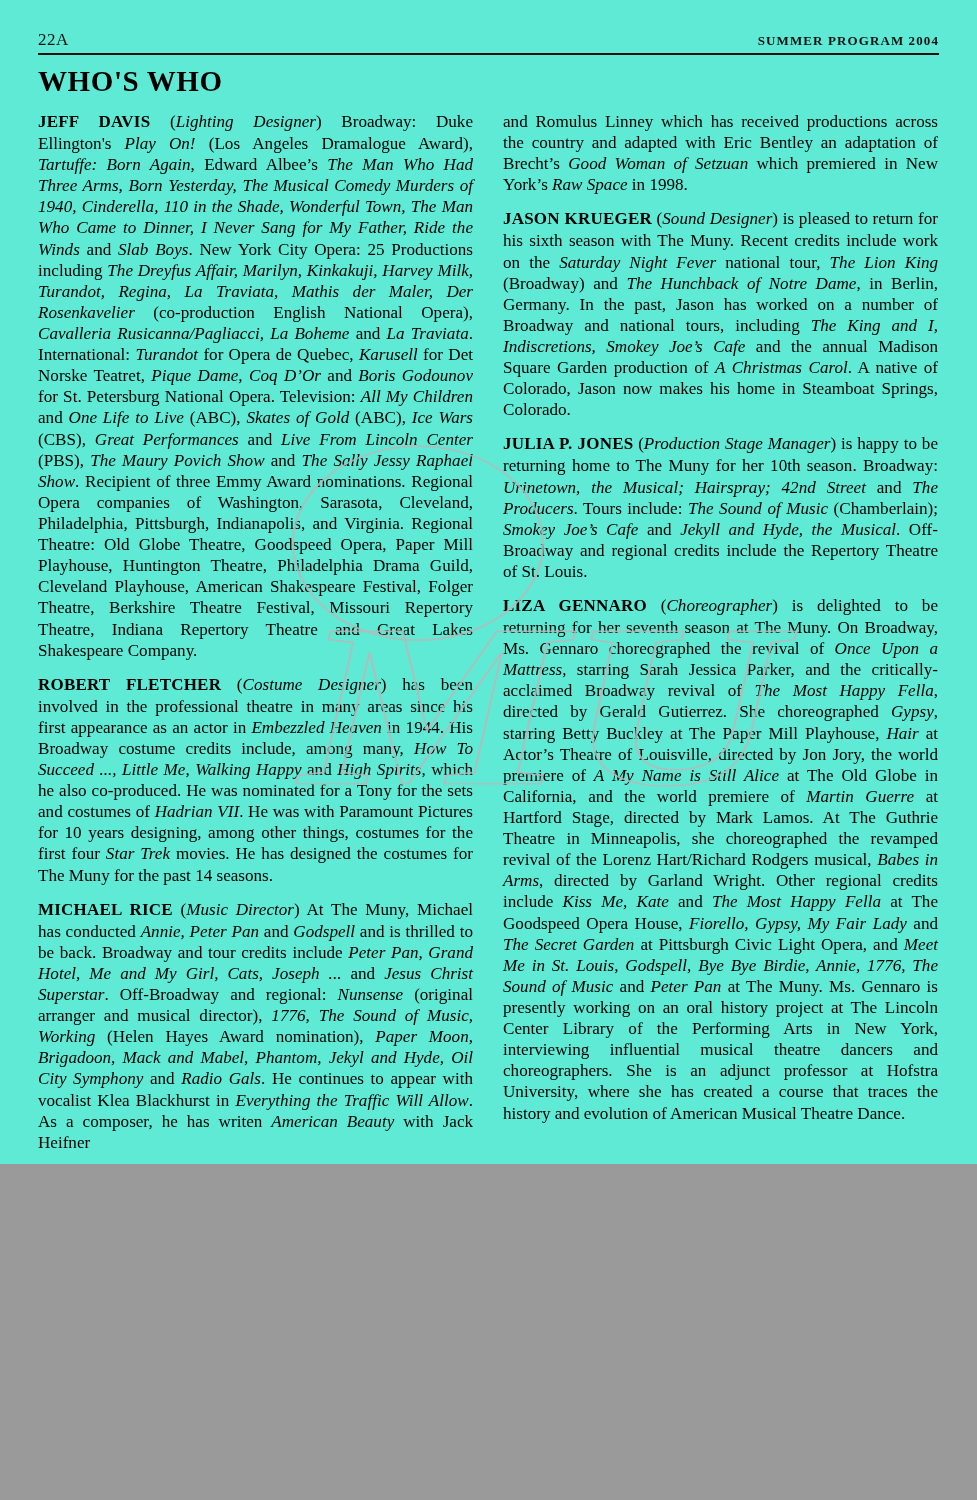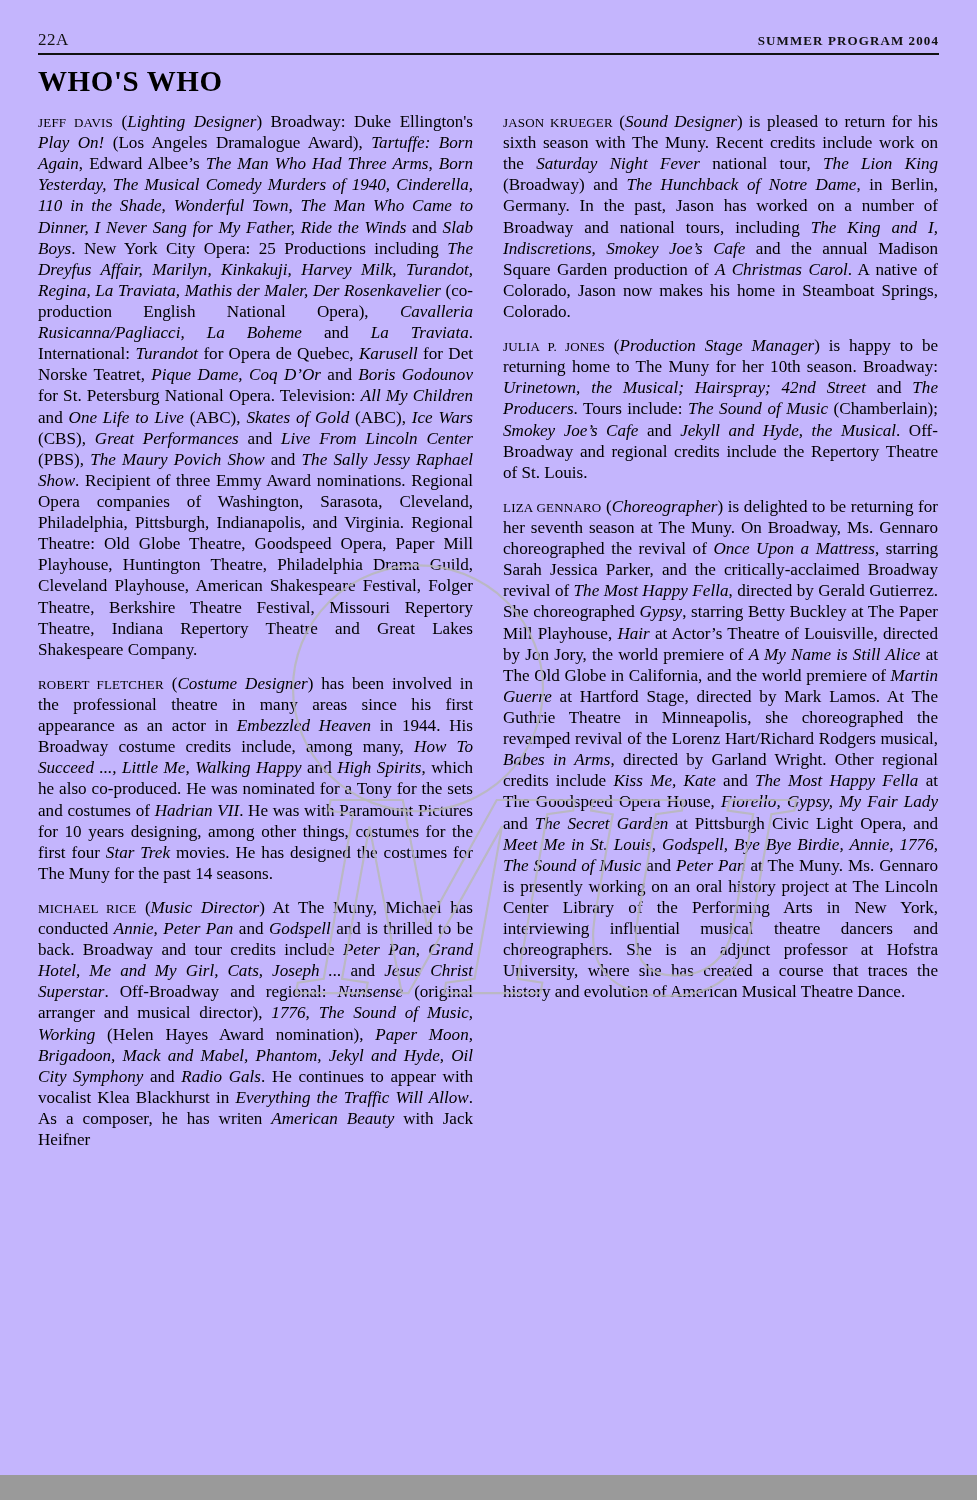--- a/index.html
+++ b/index.html
@@ -3,22 +3,22 @@
 <meta charset="utf-8">
 <style>
   html, body {
     margin: 0;
     padding: 0;
     background: #9a9a9a;
   }
   .page {
     position: relative;
     width: 977px;
-    height: 1475px;
-    background: #c4b5fd;
+    height: 1164px;
+    background: #5eead4;
     box-sizing: border-box;
     overflow: hidden;
     font-family: "Liberation Serif", serif;
   }
   .page-inner {
     position: absolute;
     left: 38px;
     top: 30px;
     right: 38px;
     bottom: 22px;
@@ -71,22 +71,22 @@
     margin: 0 0 13px 0;
     font-size: 17.1px;
     line-height: 1.235;
     text-align: justify;
     text-justify: inter-word;
     color: #000;
     hyphens: none;
   }
   p.bio:last-child { margin-bottom: 0; }
   .nm {
-    font-weight: normal;
-    font-size: 13px;
+    font-weight: bold;
+    font-size: 17px;
     letter-spacing: 0.2px;
   }
   .it { font-style: italic; }
   
   .watermark {
     position: absolute;
     left: 0; top: 0; right: 0; bottom: 0;
     pointer-events: none;
     z-index: 5;
   }
@@ -121,20 +121,21 @@
 
     <div class="section-title">WHO'S WHO</div>
 
     <div class="cols">
       <div class="col">
         <p class="bio"><span class="nm">JEFF DAVIS</span> (<span class="it">Lighting Designer</span>) Broadway: Duke Ellington's <span class="it">Play On!</span> (Los Angeles Dramalogue Award), <span class="it">Tartuffe: Born Again</span>, Edward Albee’s <span class="it">The Man Who Had Three Arms, Born Yesterday, The Musical Comedy Murders of 1940, Cinderella, 110 in the Shade, Wonderful Town, The Man Who Came to Dinner, I Never Sang for My Father, Ride the Winds</span> and <span class="it">Slab Boys</span>. New York City Opera: 25 Productions including <span class="it">The Dreyfus Affair, Marilyn, Kinkakuji, Harvey Milk, Turandot, Regina, La Traviata, Mathis der Maler, Der Rosenkavelier</span> (co-production English National Opera), <span class="it">Cavalleria Rusicanna/Pagliacci, La Boheme</span> and <span class="it">La Traviata</span>. International: <span class="it">Turandot</span> for Opera de Quebec, <span class="it">Karusell</span> for Det Norske Teatret, <span class="it">Pique Dame, Coq D’Or</span> and <span class="it">Boris Godounov</span> for St. Petersburg National Opera. Television: <span class="it">All My Children</span> and <span class="it">One Life to Live</span> (ABC), <span class="it">Skates of Gold</span> (ABC), <span class="it">Ice Wars</span> (CBS), <span class="it">Great Performances</span> and <span class="it">Live From Lincoln Center</span> (PBS), <span class="it">The Maury Povich Show</span> and <span class="it">The Sally Jessy Raphael Show</span>. Recipient of three Emmy Award nominations. Regional Opera companies of Washington, Sarasota, Cleveland, Philadelphia, Pittsburgh, Indianapolis, and Virginia. Regional Theatre: Old Globe Theatre, Goodspeed Opera, Paper Mill Playhouse, Huntington Theatre, Philadelphia Drama Guild, Cleveland Playhouse, American Shakespeare Festival, Folger Theatre, Berkshire Theatre Festival, Missouri Repertory Theatre, Indiana Repertory Theatre and Great Lakes Shakespeare Company.</p>
         <p class="bio"><span class="nm">ROBERT FLETCHER</span> (<span class="it">Costume Designer</span>) has been involved in the professional theatre in many areas since his first appearance as an actor in <span class="it">Embezzled Heaven</span> in 1944. His Broadway costume credits include, among many, <span class="it">How To Succeed ..., Little Me, Walking Happy</span> and <span class="it">High Spirits</span>, which he also co-produced. He was nominated for a Tony for the sets and costumes of <span class="it">Hadrian VII</span>. He was with Paramount Pictures for 10 years designing, among other things, costumes for the first four <span class="it">Star Trek</span> movies. He has designed the costumes for The Muny for the past 14 seasons.</p>
         <p class="bio"><span class="nm">MICHAEL RICE</span> (<span class="it">Music Director</span>) At The Muny, Michael has conducted <span class="it">Annie, Peter Pan</span> and <span class="it">Godspell</span> and is thrilled to be back. Broadway and tour credits include <span class="it">Peter Pan, Grand Hotel, Me and My Girl, Cats, Joseph ...</span> and <span class="it">Jesus Christ Superstar</span>. Off-Broadway and regional: <span class="it">Nunsense</span> (original arranger and musical director), <span class="it">1776, The Sound of Music, Working</span> (Helen Hayes Award nomination), <span class="it">Paper Moon, Brigadoon, Mack and Mabel, Phantom, Jekyl and Hyde, Oil City Symphony</span> and <span class="it">Radio Gals</span>. He continues to appear with vocalist Klea Blackhurst in <span class="it">Everything the Traffic Will Allow</span>. As a composer, he has writen <span class="it">American Beauty</span> with Jack Heifner</p>
       </div>
       <div class="col">
+        <p class="bio">and Romulus Linney which has received productions across the country and adapted with Eric Bentley an adaptation of Brecht’s <span class="it">Good Woman of Setzuan</span> which premiered in New York’s <span class="it">Raw Space</span> in 1998.</p>
         <p class="bio"><span class="nm">JASON KRUEGER</span> (<span class="it">Sound Designer</span>) is pleased to return for his sixth season with The Muny. Recent credits include work on the <span class="it">Saturday Night Fever</span> national tour, <span class="it">The Lion King</span> (Broadway) and <span class="it">The Hunchback of Notre Dame</span>, in Berlin, Germany. In the past, Jason has worked on a number of Broadway and national tours, including <span class="it">The King and I, Indiscretions, Smokey Joe’s Cafe</span> and the annual Madison Square Garden production of <span class="it">A Christmas Carol</span>. A native of Colorado, Jason now makes his home in Steamboat Springs, Colorado.</p>
         <p class="bio"><span class="nm">JULIA P. JONES</span> (<span class="it">Production Stage Manager</span>) is happy to be returning home to The Muny for her 10th season. Broadway: <span class="it">Urinetown, the Musical; Hairspray; 42nd Street</span> and <span class="it">The Producers</span>. Tours include: <span class="it">The Sound of Music</span> (Chamberlain); <span class="it">Smokey Joe’s Cafe</span> and <span class="it">Jekyll and Hyde, the Musical</span>. Off-Broadway and regional credits include the Repertory Theatre of St. Louis.</p>
         <p class="bio"><span class="nm">LIZA GENNARO</span> (<span class="it">Choreographer</span>) is delighted to be returning for her seventh season at The Muny. On Broadway, Ms. Gennaro choreographed the revival of <span class="it">Once Upon a Mattress</span>, starring Sarah Jessica Parker, and the critically-acclaimed Broadway revival of <span class="it">The Most Happy Fella</span>, directed by Gerald Gutierrez. She choreographed <span class="it">Gypsy</span>, starring Betty Buckley at The Paper Mill Playhouse, <span class="it">Hair</span> at Actor’s Theatre of Louisville, directed by Jon Jory, the world premiere of <span class="it">A My Name is Still Alice</span> at The Old Globe in California, and the world premiere of <span class="it">Martin Guerre</span> at Hartford Stage, directed by Mark Lamos. At The Guthrie Theatre in Minneapolis, she choreographed the revamped revival of the Lorenz Hart/Richard Rodgers musical, <span class="it">Babes in Arms</span>, directed by Garland Wright. Other regional credits include <span class="it">Kiss Me, Kate</span> and <span class="it">The Most Happy Fella</span> at The Goodspeed Opera House, <span class="it">Fiorello, Gypsy, My Fair Lady</span> and <span class="it">The Secret Garden</span> at Pittsburgh Civic Light Opera, and <span class="it">Meet Me in St. Louis, Godspell, Bye Bye Birdie, Annie, 1776, The Sound of Music</span> and <span class="it">Peter Pan</span> at The Muny. Ms. Gennaro is presently working on an oral history project at The Lincoln Center Library of the Performing Arts in New York, interviewing influential musical theatre dancers and choreographers. She is an adjunct professor at Hofstra University, where she has created a course that traces the history and evolution of American Musical Theatre Dance.</p>
       </div>
     </div>
 
   </div>
 
   <div class="watermark">
     <svg viewBox="0 0 977 1500" preserveAspectRatio="none">

